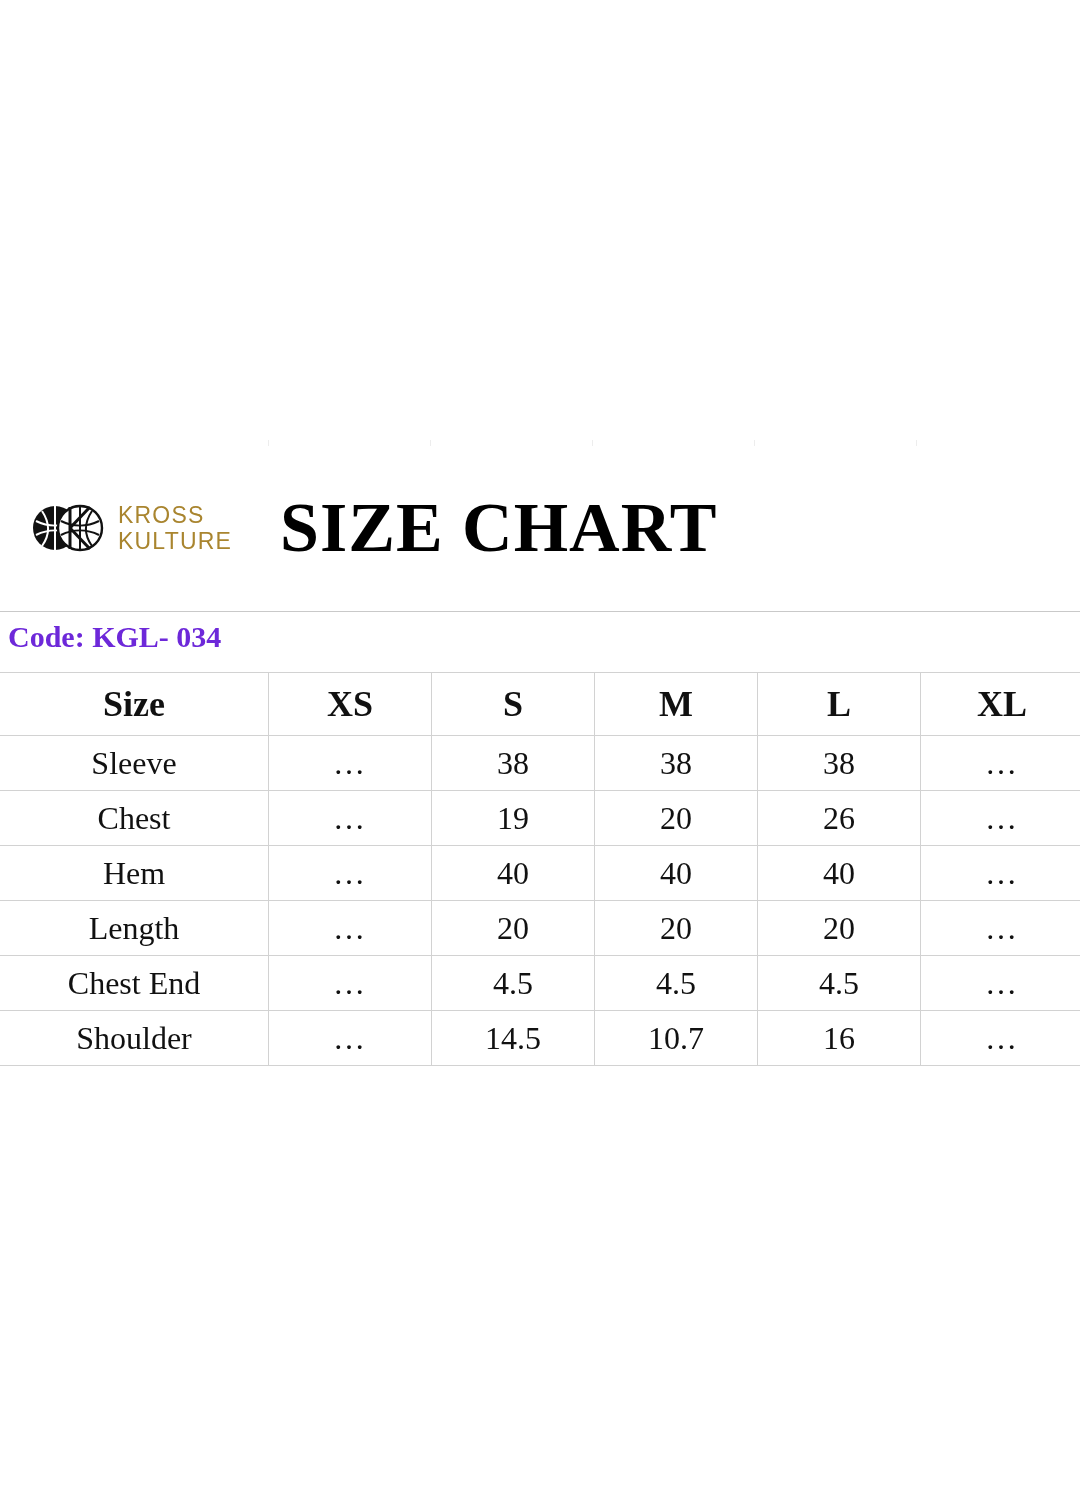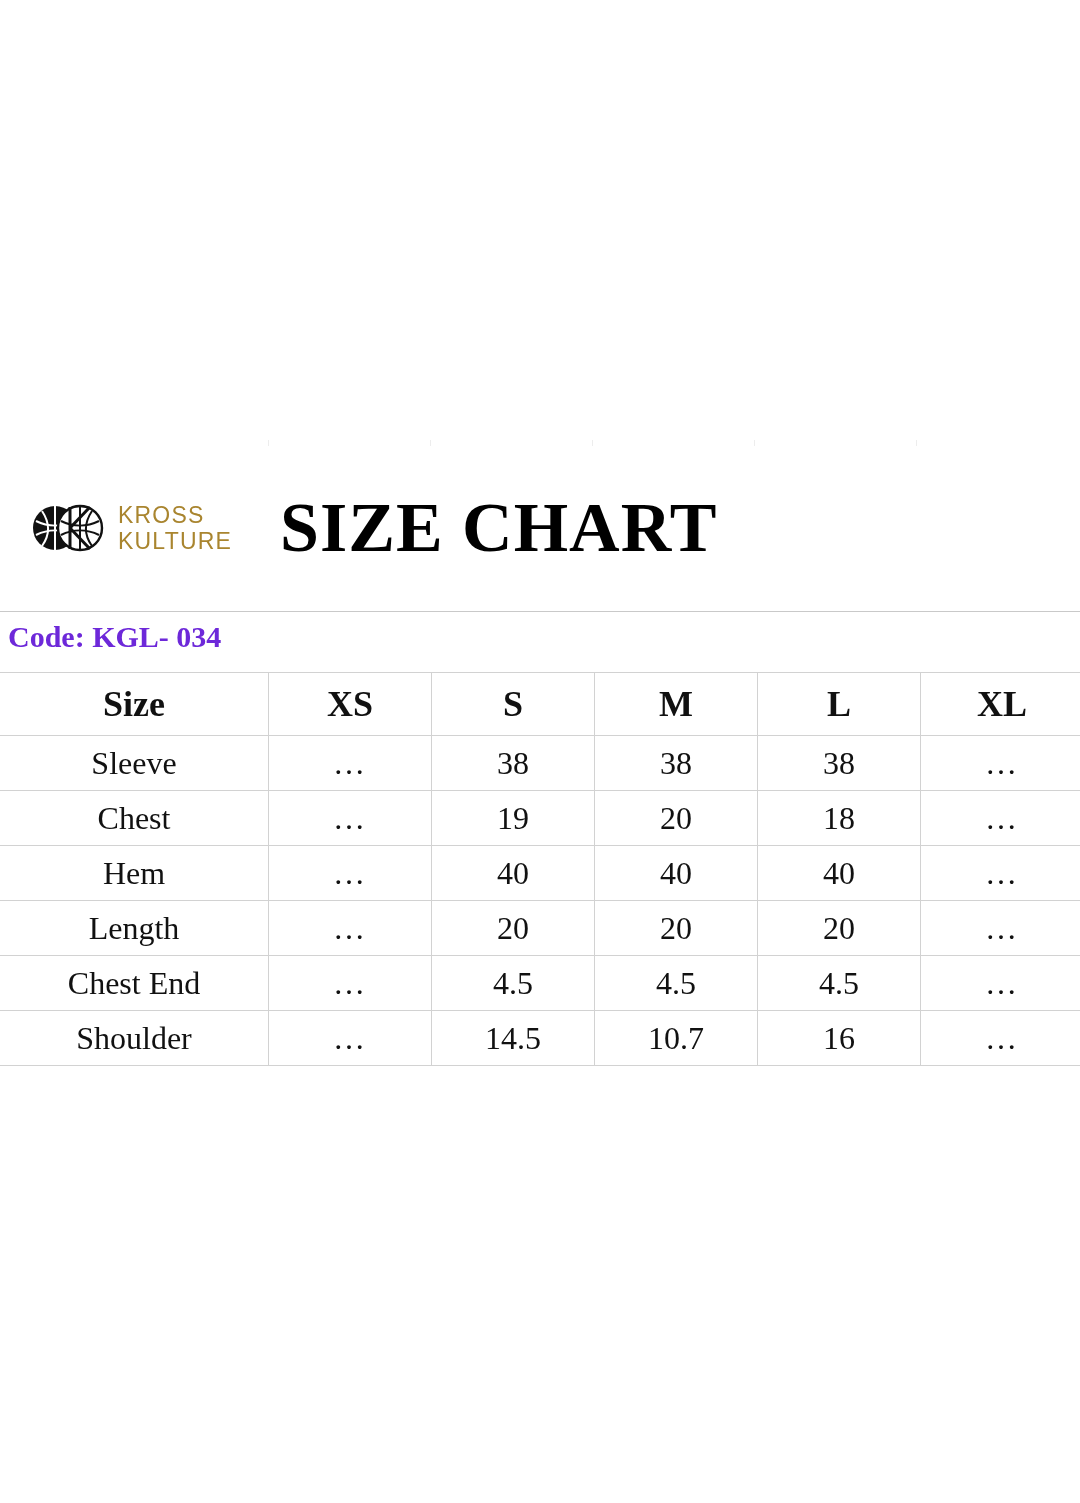--- a/index.html
+++ b/index.html
@@ -212,21 +212,21 @@
         <td class="datacell">38</td>
         <td class="datacell">38</td>
         <td class="datacell">38</td>
         <td class="datacell dots">…</td>
       </tr>
       <tr>
         <td class="label">Chest</td>
         <td class="datacell dots">…</td>
         <td class="datacell">19</td>
         <td class="datacell">20</td>
-        <td class="datacell">18</td>
+        <td class="datacell">26</td>
         <td class="datacell dots">…</td>
       </tr>
       <tr>
         <td class="label">Hem</td>
         <td class="datacell dots">…</td>
         <td class="datacell">40</td>
         <td class="datacell">40</td>
         <td class="datacell">40</td>
         <td class="datacell dots">…</td>
       </tr>

